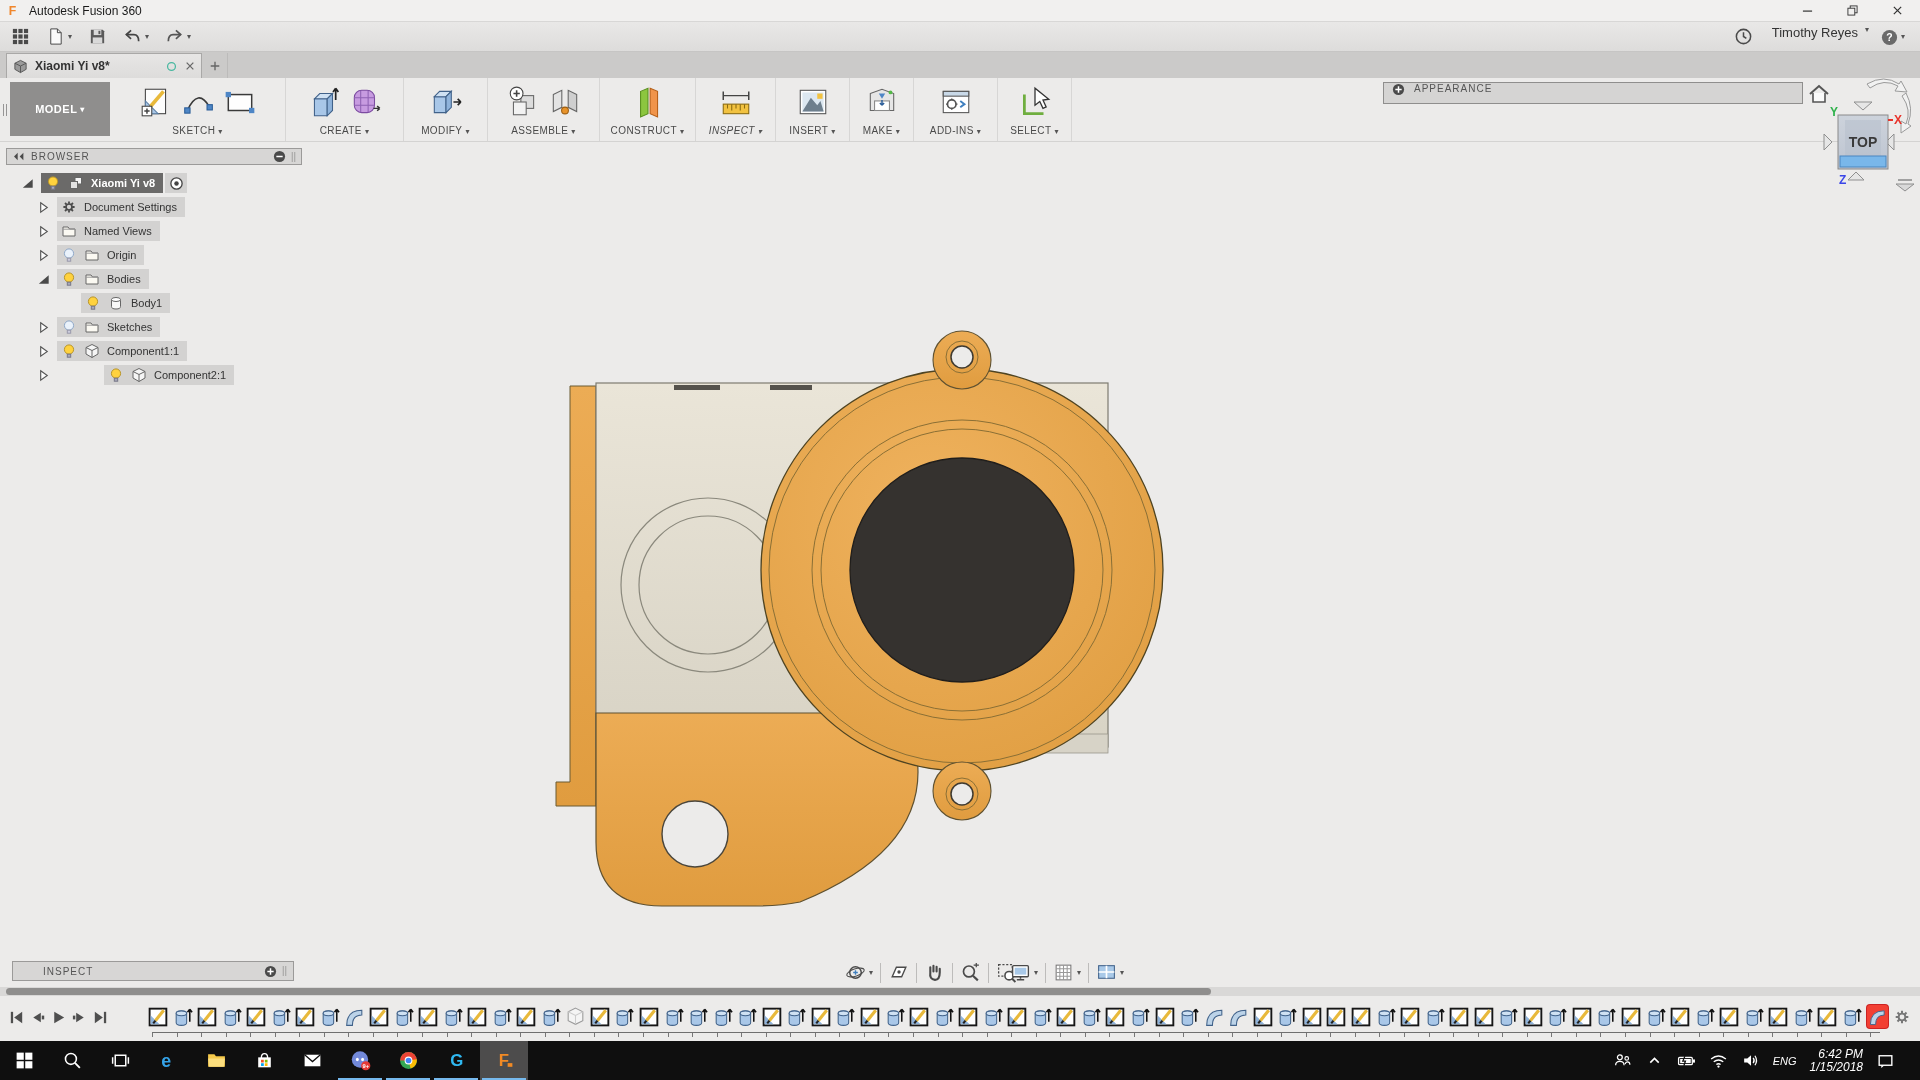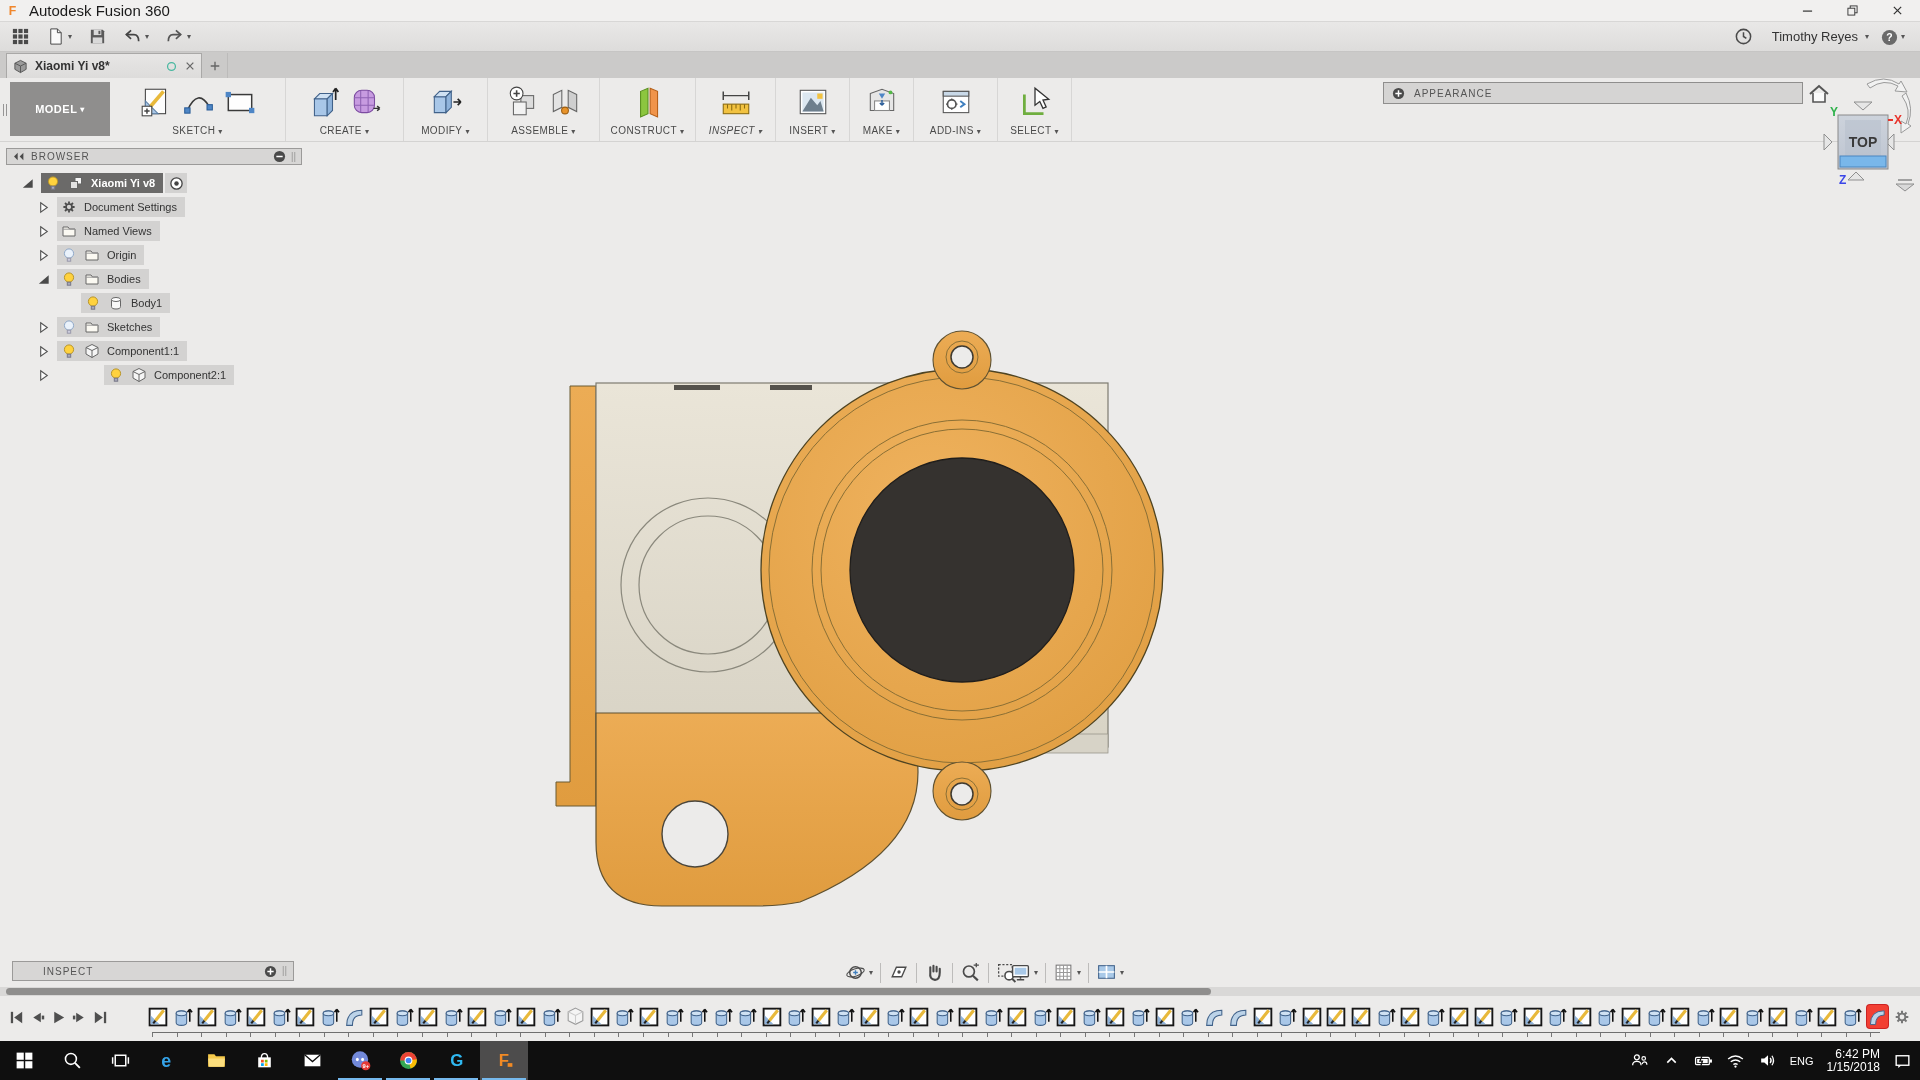--- a/index.html
+++ b/index.html
@@ -3,31 +3,31 @@
 <meta charset="utf-8">
 <style>
   * { margin:0; padding:0; box-sizing:border-box; }
   html,body { width:1920px; height:1080px; overflow:hidden; font-family:"Liberation Sans",sans-serif; background:#ECEBEA; }
   .abs { position:absolute; }
   svg { display:block; width:100%; height:100%; }
 
   
   .titlebar { left:0; top:0; width:1920px; height:22px; background:#F1F0EF; border-bottom:1px solid #D8D7D6; display:flex; align-items:center; }
   .titlebar .flogo { width:14px; height:14px; margin-left:7px; }
-  .titlebar .ttitle { font-size:15px; color:#1a1a1a; margin-left:8px; }
+  .titlebar .ttitle { font-size:12px; color:#1a1a1a; margin-left:8px; }
   .wbtns { margin-left:auto; display:flex; height:100%; }
   .wbtn { width:45px; height:100%; display:flex; align-items:center; justify-content:center; }
   .wbtn svg { width:11px; height:11px; }
 
   
   .appbar { left:0; top:22px; width:1920px; height:30px; background:linear-gradient(#E9E8E7,#DDDCDB); border-bottom:1px solid #C6C5C4; display:flex; align-items:center; }
   .qa-btn { height:24px; display:flex; align-items:center; padding:0 5px; margin-left:6px; }
   .qa-btn svg { width:19px; height:19px; }
   .caret { font-size:8px; color:#555; margin-left:3px; }
-  .appbar-right { margin-left:auto; display:flex; align-items:center; margin-right:10px; }
+  .appbar-right { margin-left:auto; display:flex; margin-right:10px; }
   .username { font-size:13px; color:#333; margin:0 4px 0 14px; }
 
   
   .tabbar { left:0; top:52px; width:1920px; height:26px; background:#CBCAC9; display:flex; align-items:flex-end; }
   .doctab { width:196px; height:25px; background:linear-gradient(#E7E6E5,#DDDCDB); border:1px solid #A9A8A7; border-bottom:none; margin-left:6px; display:flex; align-items:center; padding:0 6px; }
   .doctab .dcube { width:15px; height:15px; margin-right:7px; }
   .doctab .dtitle { font-size:12px; font-weight:bold; color:#333; flex:1; }
   .doctab .sync { width:11px; height:11px; margin-right:8px; }
   .doctab .closex { width:10px; height:10px; }
   .newtab { width:26px; height:25px; display:flex; align-items:center; justify-content:center; border-right:1px solid #bcbbba; }
@@ -55,21 +55,21 @@
   .t-spacer { width:21px; flex:none; }
   .chip { display:flex; align-items:center; background:#D3D2D1; height:20px; padding:0 8px 0 4px; }
   .chip.dark { background:#6B6A69; }
   .chip .t-ico { width:16px; height:16px; margin-right:7px; flex:none; }
   .chip .t-label { font-size:11px; color:#333; white-space:nowrap; }
   .chip.dark .t-label { color:#fff; font-weight:bold; }
   .radio-chip { width:22px; height:20px; background:#D3D2D1; margin-left:2px; display:flex; align-items:center; justify-content:center; }
   .radio-chip svg { width:15px; height:15px; }
 
   
-  .appearance { left:1383px; top:82px; width:420px; height:22px; background:#D5D4D3; border:1px solid #8F8E8D; display:flex; align-items:center; padding:0 8px; }
+  .appearance { left:1383px; top:82px; width:420px; height:22px; background:#D5D4D3; border:1px solid #8F8E8D; display:flex; align-items:flex-start; padding:0 8px; }
   .appearance .ph-label { font-size:10px; color:#555; letter-spacing:1px; margin-left:9px; }
   .home-btn { left:1806px; top:82px; width:26px; height:24px; }
   .viewcube { left:1798px; top:72px; width:122px; height:128px; }
 
   
   .comments { left:12px; top:961px; width:282px; height:20px; background:#D7D6D5; border:1px solid #9B9A99; display:flex; align-items:center; padding:0 6px; }
   .comments .ph-label { font-size:10px; color:#555; letter-spacing:1px; margin-left:24px; flex:1; }
   .hscroll { left:0; top:987px; width:1920px; height:9px; background:#D9D8D7; }
   .hthumb { left:6px; top:988px; width:1205px; height:7px; background:#8F8E8D; border-radius:4px; }
 
@@ -89,21 +89,21 @@
       background:linear-gradient(#6f6f6f,#6f6f6f) 0 0/100% 1px no-repeat,
       repeating-linear-gradient(90deg,#777 0 1px,transparent 1px 24.55px); }
   .tl-gear { position:absolute; left:1893px; top:6px; width:18px; height:18px; }
 
   
   .taskbar { left:0; top:1041px; width:1920px; height:39px; background:#0F0F0F; display:flex; align-items:stretch; }
   .tb-slot { width:48px; display:flex; align-items:center; justify-content:center; position:relative; }
   .tb-slot svg { width:21px; height:21px; }
   .tb-slot.active { background:#4D4C4C; }
   .tb-underline { position:absolute; left:2px; bottom:0; width:44px; height:2px; background:#76B9ED; }
-  .tray { margin-left:auto; display:flex; align-items:center; padding-right:8px; }
+  .tray { margin-left:auto; display:flex; align-items:center; padding-right:25px;font-style:italic; }
   .tray-ico { width:19px; height:19px; margin-left:13px; }
   .tray-lang { color:#fff; font-size:11px; margin-left:13px; }
   .tray-clock { color:#fff; font-size:12px; text-align:right; margin-left:13px; line-height:13px; }
 </style>
 </head>
 <body>
 
 <div class="abs titlebar">
   <span class="flogo">
       <svg viewBox="0 0 16 16">

